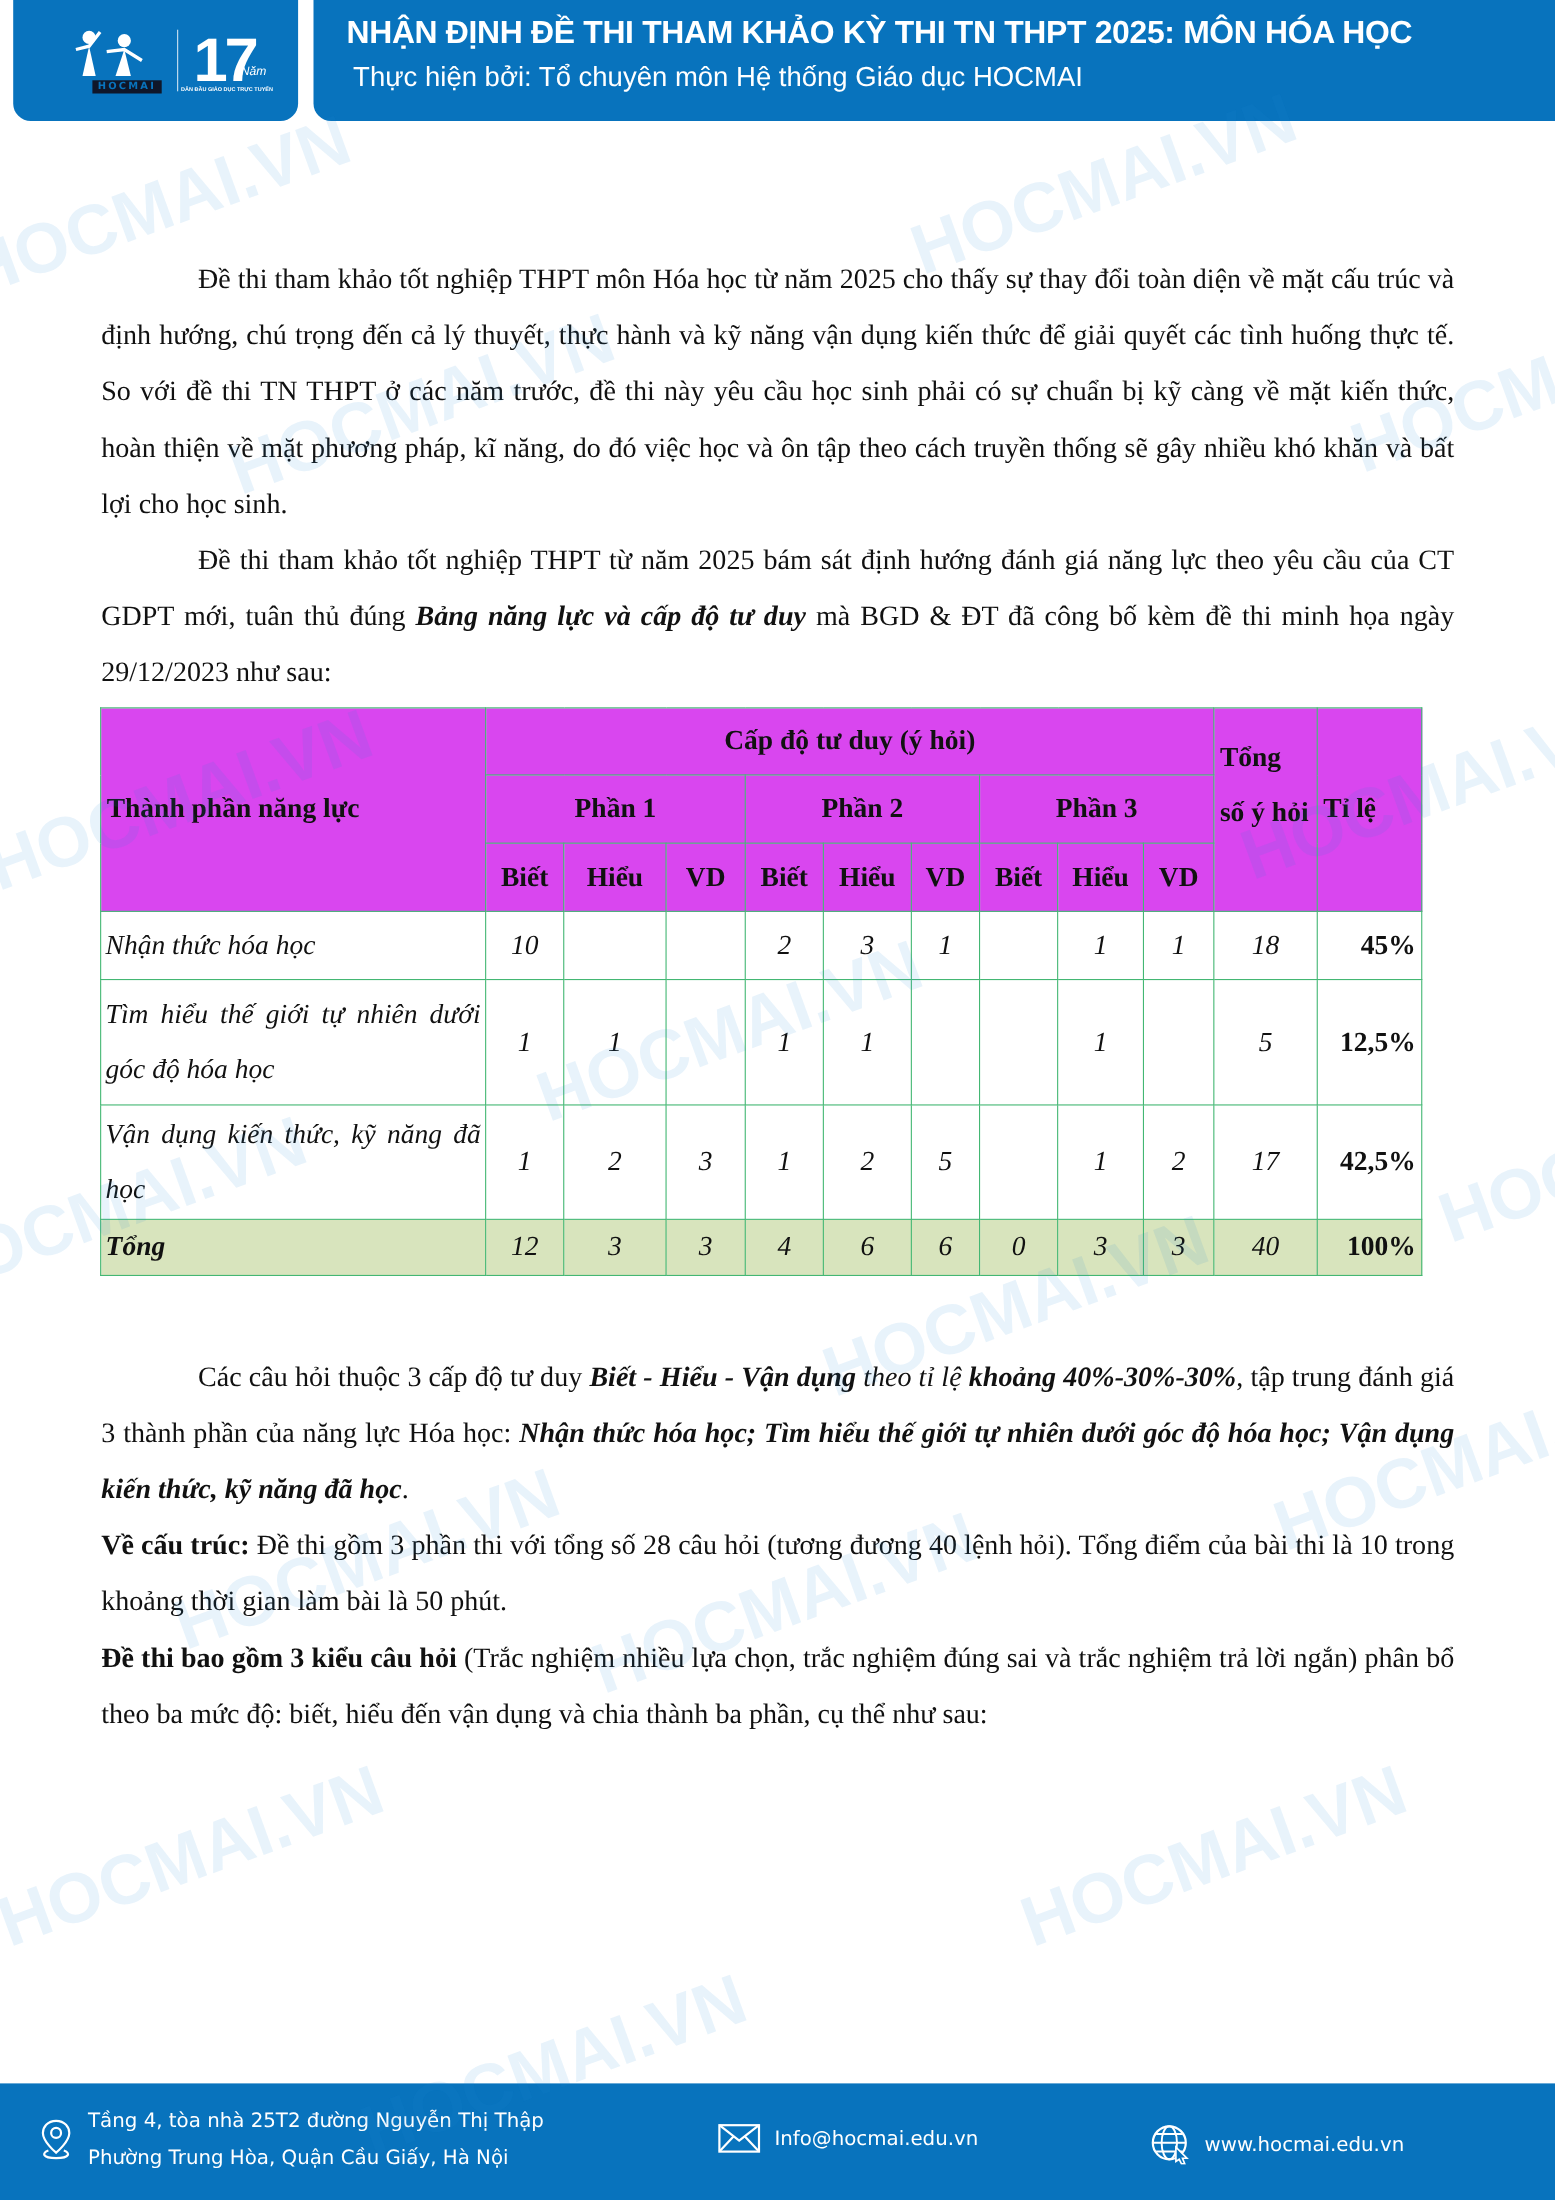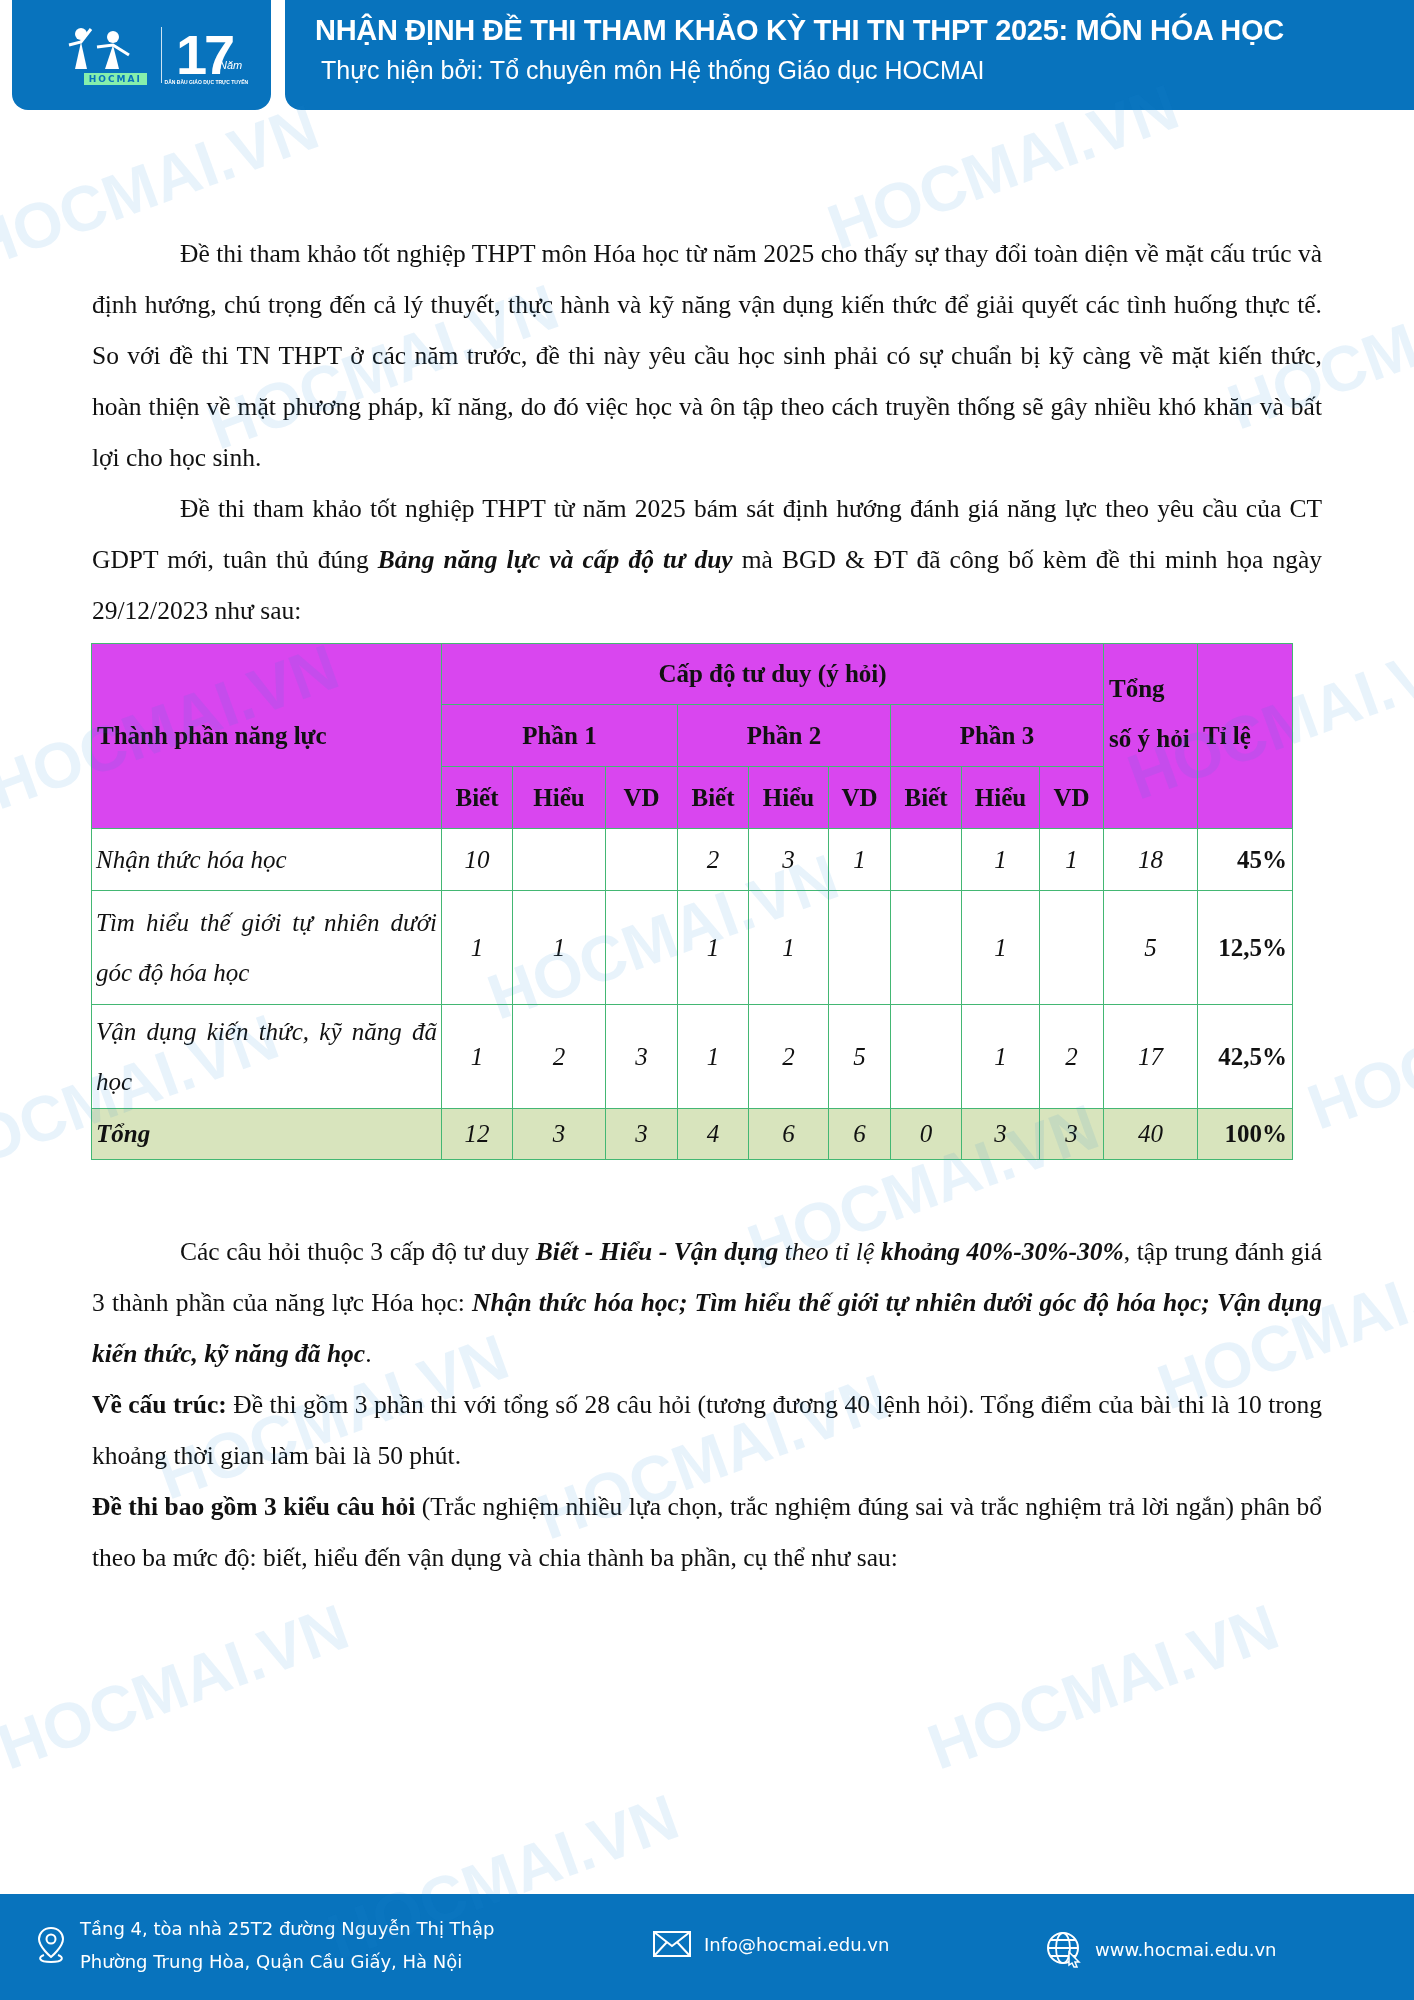--- a/index.html
+++ b/index.html
@@ -10,21 +10,21 @@
     color: #111;
   }
   
   .hdr-logo {
     position: absolute; left: 12px; top: 0; width: 259px; height: 110px;
     background: #0873bd; border-radius: 0 0 16px 16px;
     display: flex; align-items: center; justify-content: center; gap: 14px;
   }
   .logo-mark { display: flex; flex-direction: column; align-items: center; }
   .logo-word {
-    background: #86efac; color: #0873bd; font-family: "DejaVu Sans", sans-serif;
+    background: #0f172a; color: #0873bd; font-family: "DejaVu Sans", sans-serif;
     font-weight: bold; font-size: 9px; letter-spacing: 2px; padding: 1px 5px; margin-top: 2px; margin-left: 33px;
   }
   .logo-sep { width: 1px; height: 56px; background: rgba(255,255,255,0.8); }
   .logo-17 { position: relative; color: #fff; font-family: "Liberation Sans", sans-serif; font-weight: bold; font-size: 56px; line-height: 1; letter-spacing: -3px; }
   .logo-17 .nam { position: absolute; right: -10px; bottom: 12px; font-size: 11px; font-style: italic; letter-spacing: 0; font-weight: normal; }
   .logo-17 .tag { position: absolute; right: -16px; bottom: -2px; font-size: 5px; letter-spacing: 0; font-weight: bold; white-space: nowrap; }
   .hdr-title {
     position: absolute; left: 285px; top: 0; width: 1129px; height: 110px;
     background: #0873bd; border-radius: 0 0 0 16px; color: #fff;
     font-family: "Liberation Sans", sans-serif;

